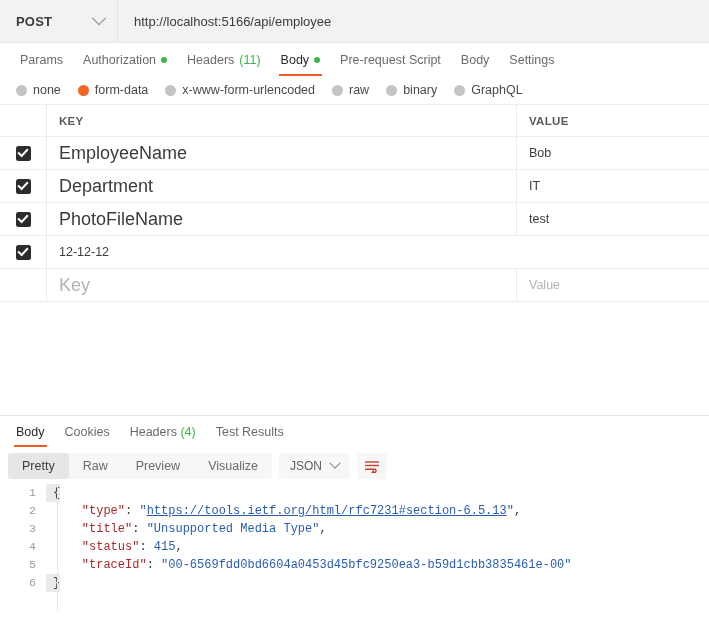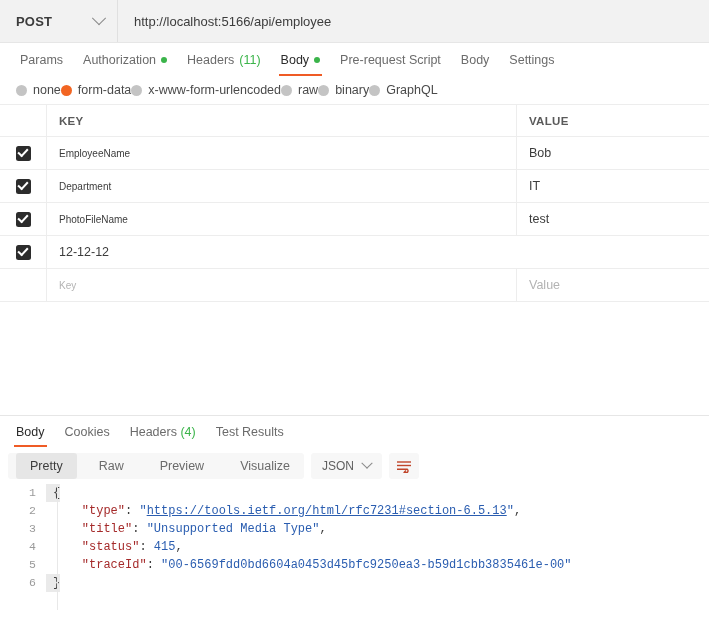--- a/index.html
+++ b/index.html
@@ -90,20 +90,21 @@
     display: inline-block;
   }
   .count-green { color: #3bb44a; }
 
   
   .body-types {
     display: flex;
     align-items: center;
     height: 28px;
     padding: 0 16px;
+    gap: 17px;
     background: #ffffff;
   }
   .bt {
     display: flex; align-items: center; gap: 6px;
     font-size: 12.5px; color: #4a4a4a; cursor: pointer;
     white-space: nowrap;
   }
   .radio {
     width: 11px; height: 11px; border-radius: 50%;
     background: #c4c4c4; flex: none;
@@ -135,21 +136,21 @@
     width: 4px; height: 8px;
     border-right: 2px solid #fff;
     border-bottom: 2px solid #fff;
     transform: rotate(43deg) translate(-1px,-1px);
   }
   .kv-key {
     width: 470px; flex: none;
     display: flex; align-items: center;
     padding-left: 12px;
     border-right: 1px solid #ededed;
-    font-size: 10px;
+    font-size: 18px;
     color: #3c3c3c;
     cursor: text;
   }
   .kv-val {
     flex: 1;
     display: flex; align-items: center;
     padding-left: 12px;
     font-size: 12.5px;
     color: #3c3c3c;
     cursor: text;
@@ -204,21 +205,20 @@
     align-items: stretch;
   }
   .seg-item {
     display: flex; align-items: center;
     padding: 0 14px;
     font-size: 12.5px;
     color: #6b6b6b;
     cursor: pointer;
     border-radius: 3px;
     white-space: nowrap;
-    margin-left: 8px;
   }
   .seg-item.active { background: #e6e6e6; color: #3c3c3c; }
   .fmt-select {
     display: flex; align-items: center; gap: 9px;
     height: 26px;
     padding: 0 11px;
     background: #f7f7f7;
     border-radius: 3px;
     font-size: 12px;
     font-weight: normal;

